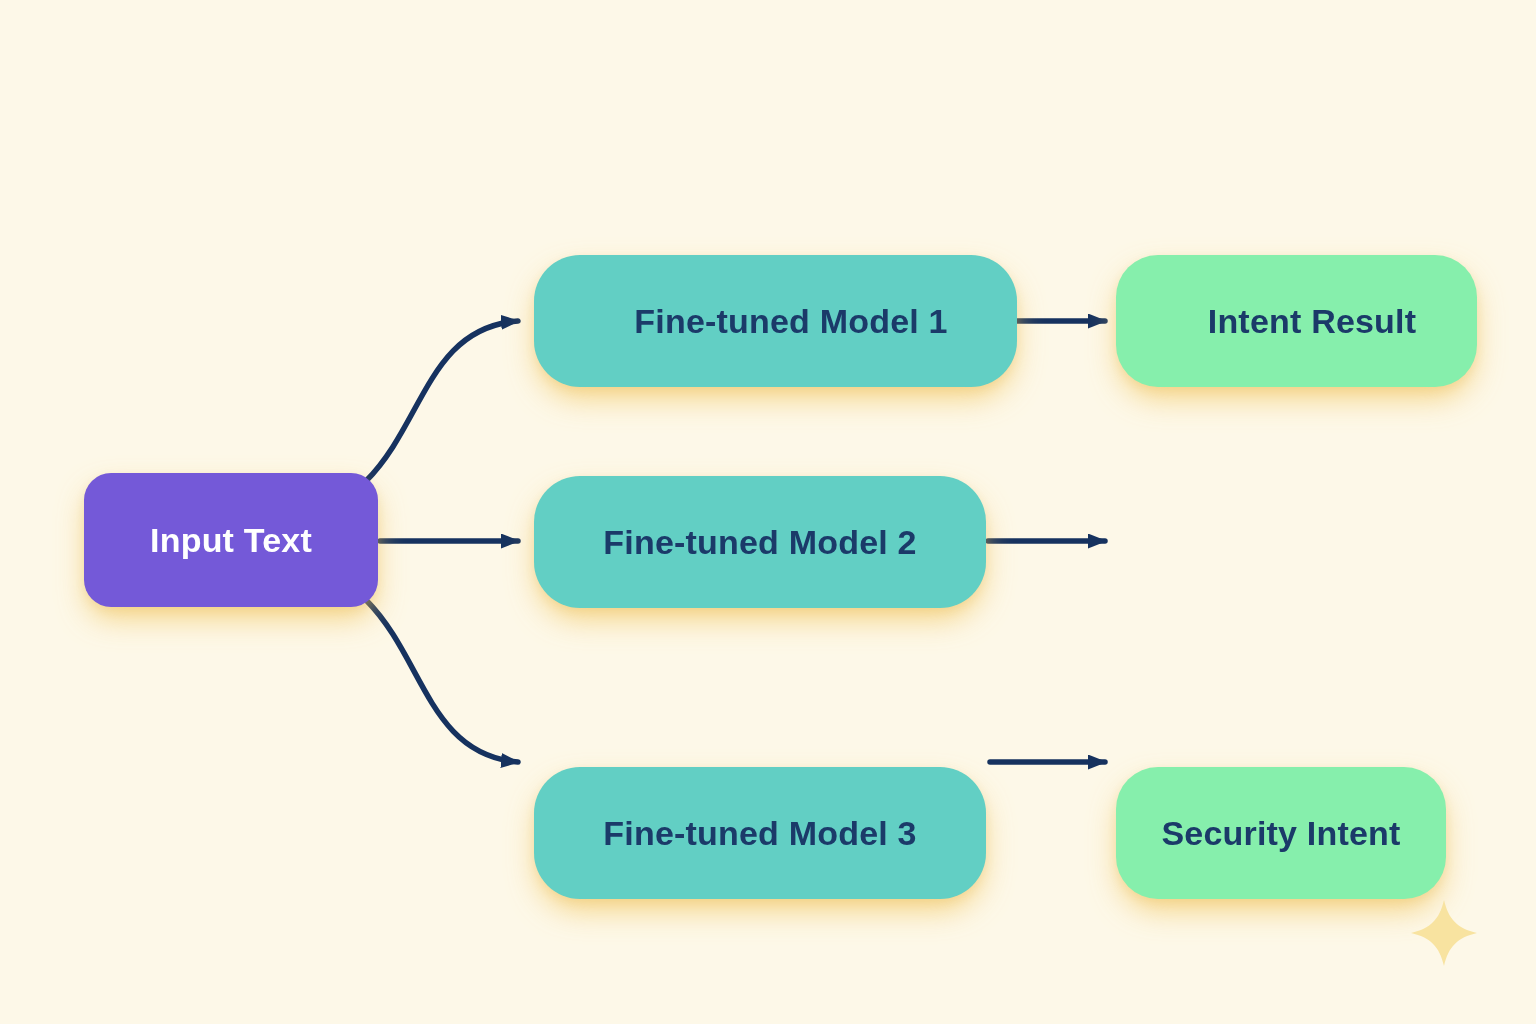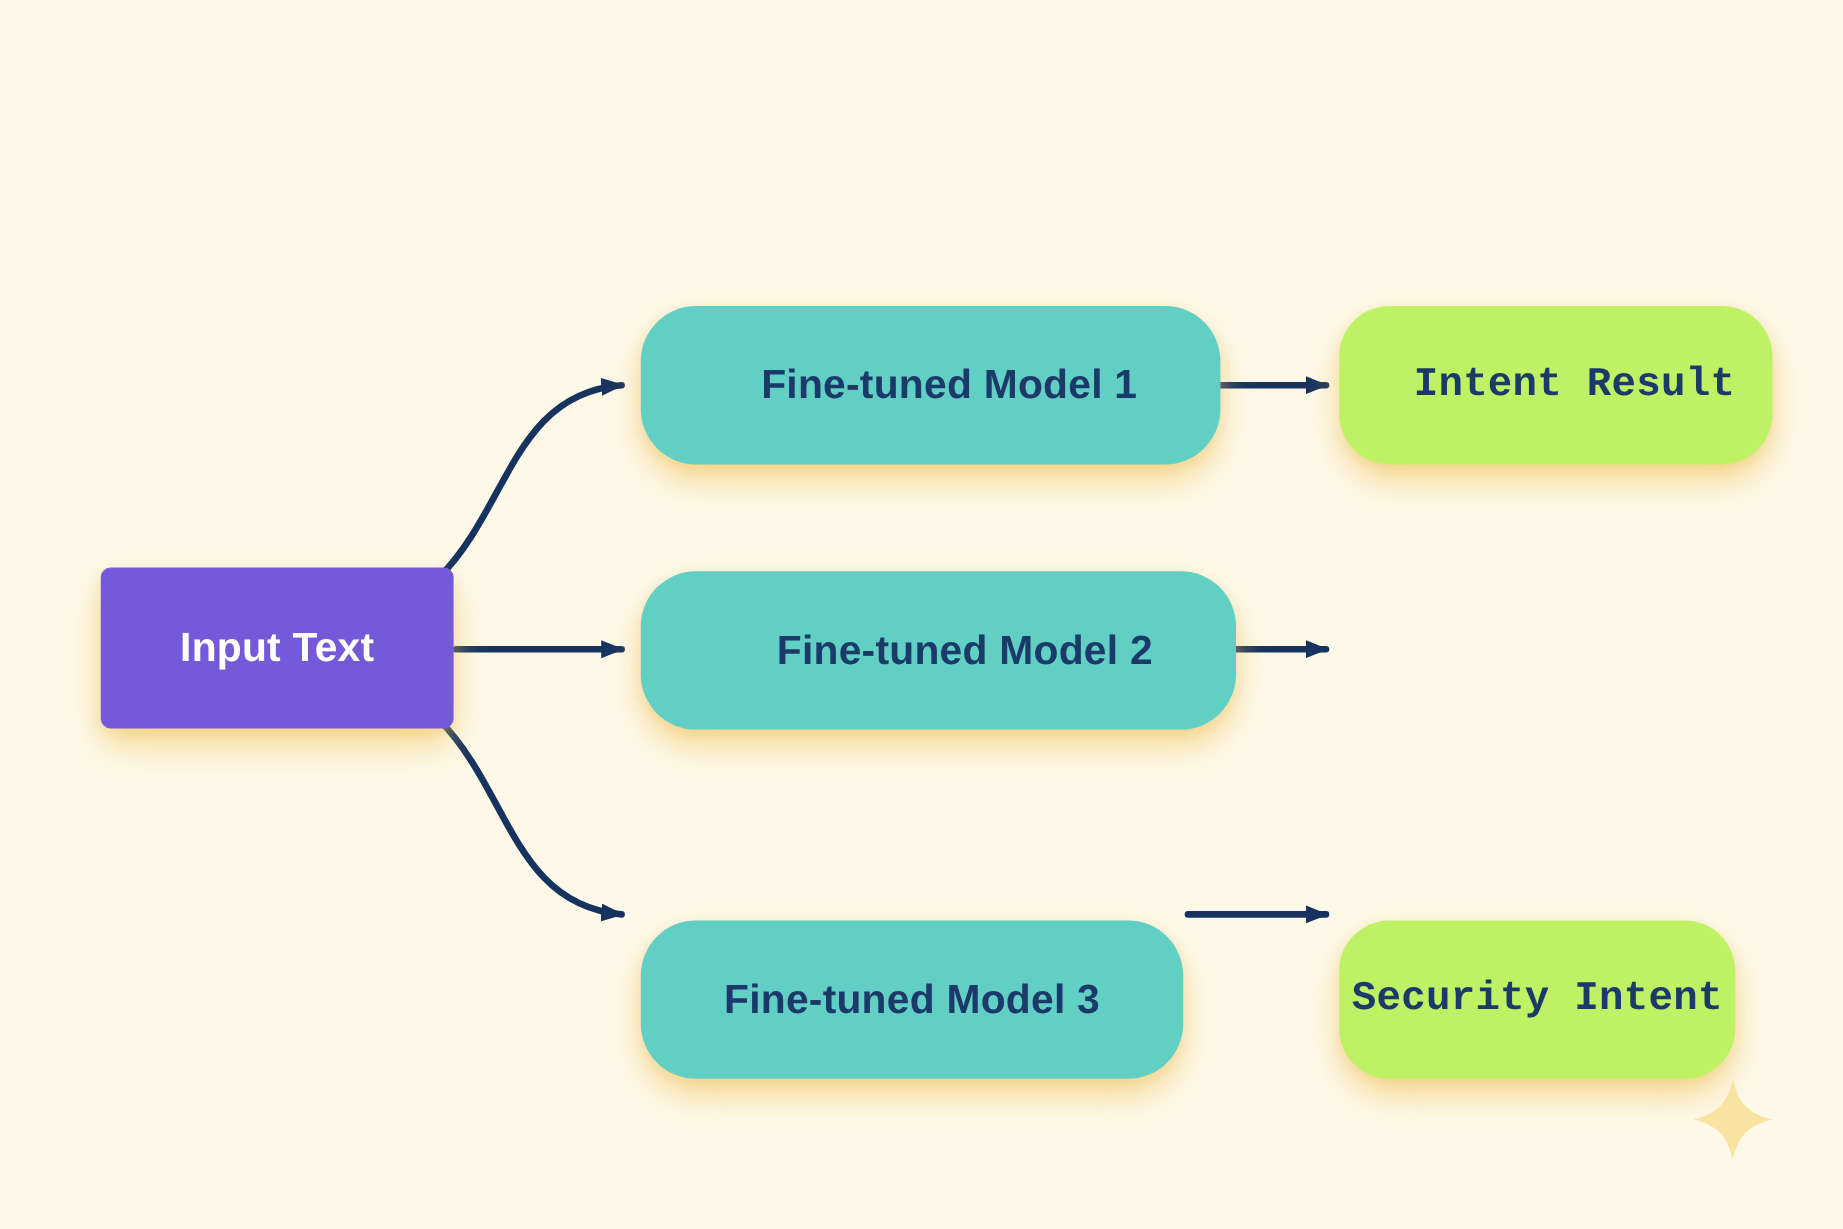--- a/index.html
+++ b/index.html
@@ -31,39 +31,38 @@
     letter-spacing: 0.2px;
     text-align: center;
     box-shadow: 0 14px 30px -4px rgba(243, 198, 92, 0.75),
                 0 4px 10px rgba(180, 140, 40, 0.12);
   }
   .node-input {
     left: 84px; top: 473px;
     width: 294px; height: 134px;
     background: #7459d8;
     color: #ffffff;
-    border-radius: 8px;
+    border-radius: 27px;
   }
   .node-model {
     left: 534px;
     width: 452px; height: 132px;
     background: #62cfc4;
     color: #1b3a69;
     border-radius: 46px;
   }
   .node-result {
     left: 1116px;
     width: 330px; height: 132px;
-    background: #bef264;
+    background: #86efac;
     color: #1b3a69;
     border-radius: 42px;
-    font-family: Liberation Mono, monospace;
   }
   .row-0 { top: 255px; padding-left: 31px; }
-  .row-1 { top: 476px; padding-left: 44px; }
+  .row-1 { top: 476px; }
   .row-2 { top: 732px; margin-top: 35px; }
 
   svg.arrows {
     position: absolute;
     inset: 0;
     pointer-events: none;
   }
   .arrow-path {
     fill: none;
     stroke: #16325f;

